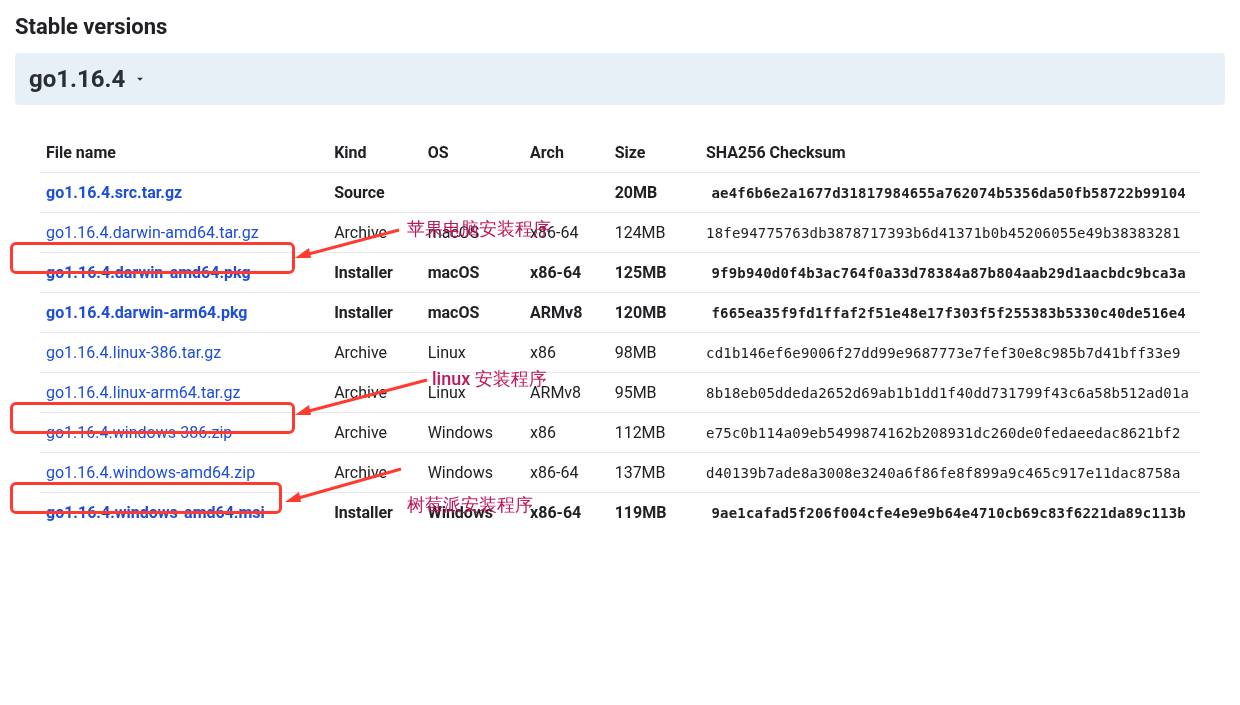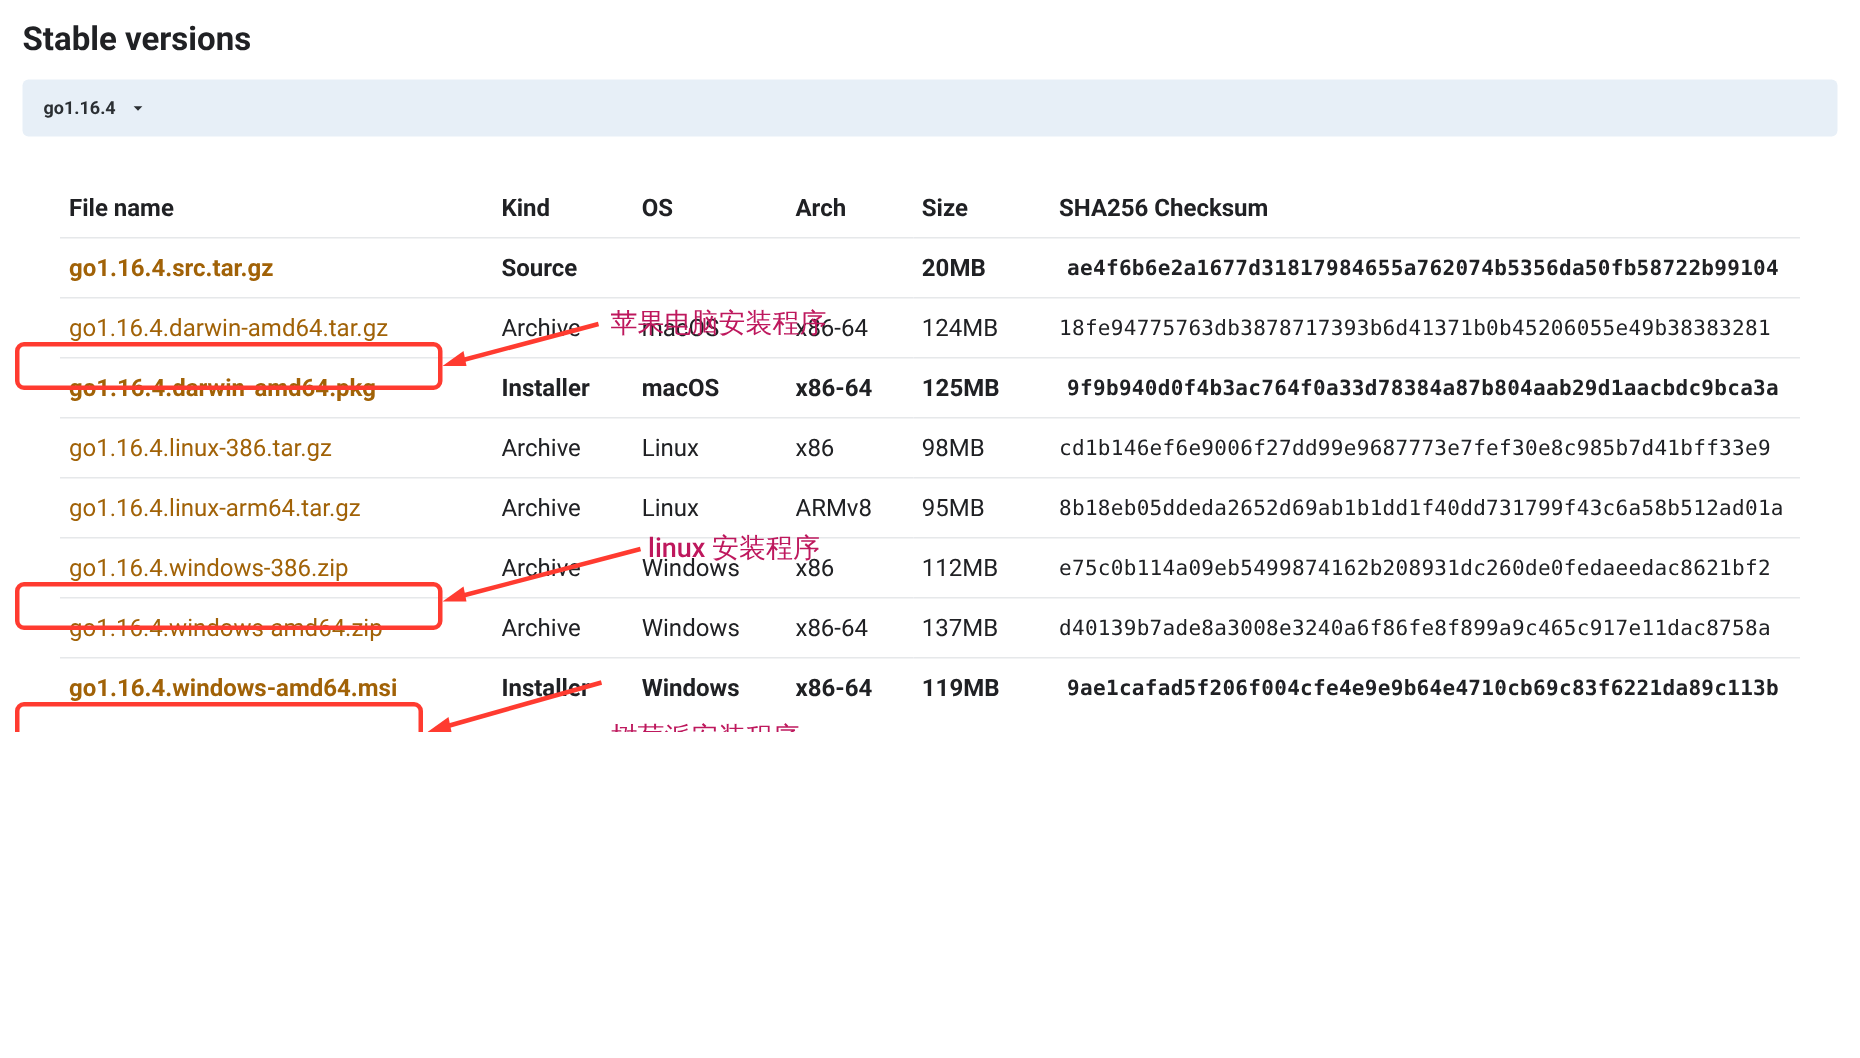--- a/index.html
+++ b/index.html
@@ -20,21 +20,21 @@
   .version-bar {
     background: #e7eff7;
     border-radius: 4px;
     padding: 12px 14px;
     display: flex;
     align-items: center;
     cursor: pointer;
     margin-bottom: 30px;
   }
   .version-bar .label {
-    font-size: 12px;
+    font-size: 24px;
     font-weight: 700;
     color: #2b2f33;
     text-align: center;
   }
   .version-bar .caret {
     margin-left: 8px;
     display: inline-flex;
   }
   .caret svg { width: 14px; height: 14px; fill: #2b2f33; }
 
@@ -52,21 +52,21 @@
     font-size: 16px;
     white-space: nowrap;
   }
   table.files td {
     padding: 10px 14px 10px 6px;
     border-top: 1px solid #e6e8ea;
     vertical-align: middle;
     white-space: nowrap;
   }
   td.fname a {
-    color: #a16207;
+    color: #1d4ed8;
     text-decoration: none;
   }
   tr.highlight td.fname a { font-weight: 700; }
   tr.highlight td.kind,
   tr.highlight td.os,
   tr.highlight td.arch,
   tr.highlight td.size { font-weight: 700; }
   tr.source td.kind, tr.source td.size { font-weight: 700; }
   tr.source td.fname a { font-weight: 700; }
 
@@ -159,20 +159,28 @@
           <td class="sha">18fe94775763db3878717393b6d41371b0b45206055e49b38383281</td>
         </tr>
         <tr class="highlight">
           <td class="fname"><a href="#">go1.16.4.darwin-amd64.pkg</a></td>
           <td class="kind">Installer</td>
           <td class="os">macOS</td>
           <td class="arch">x86-64</td>
           <td class="size">125MB</td>
           <td class="sha">9f9b940d0f4b3ac764f0a33d78384a87b804aab29d1aacbdc9bca3a</td>
         </tr>
+        <tr class="highlight">
+          <td class="fname"><a href="#">go1.16.4.darwin-arm64.pkg</a></td>
+          <td class="kind">Installer</td>
+          <td class="os">macOS</td>
+          <td class="arch">ARMv8</td>
+          <td class="size">120MB</td>
+          <td class="sha">f665ea35f9fd1ffaf2f51e48e17f303f5f255383b5330c40de516e4</td>
+        </tr>
         <tr>
           <td class="fname"><a href="#">go1.16.4.linux-386.tar.gz</a></td>
           <td class="kind">Archive</td>
           <td class="os">Linux</td>
           <td class="arch">x86</td>
           <td class="size">98MB</td>
           <td class="sha">cd1b146ef6e9006f27dd99e9687773e7fef30e8c985b7d41bff33e9</td>
         </tr>
         <tr>
           <td class="fname"><a href="#">go1.16.4.linux-arm64.tar.gz</a></td>

